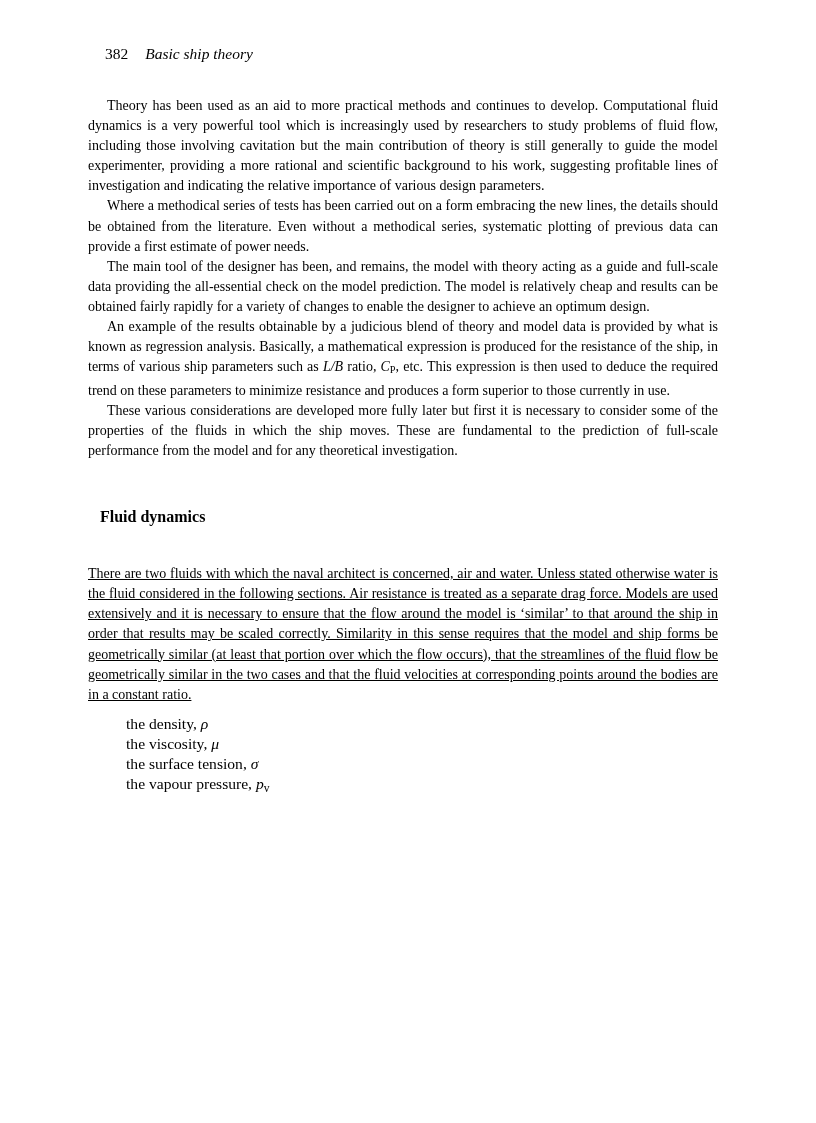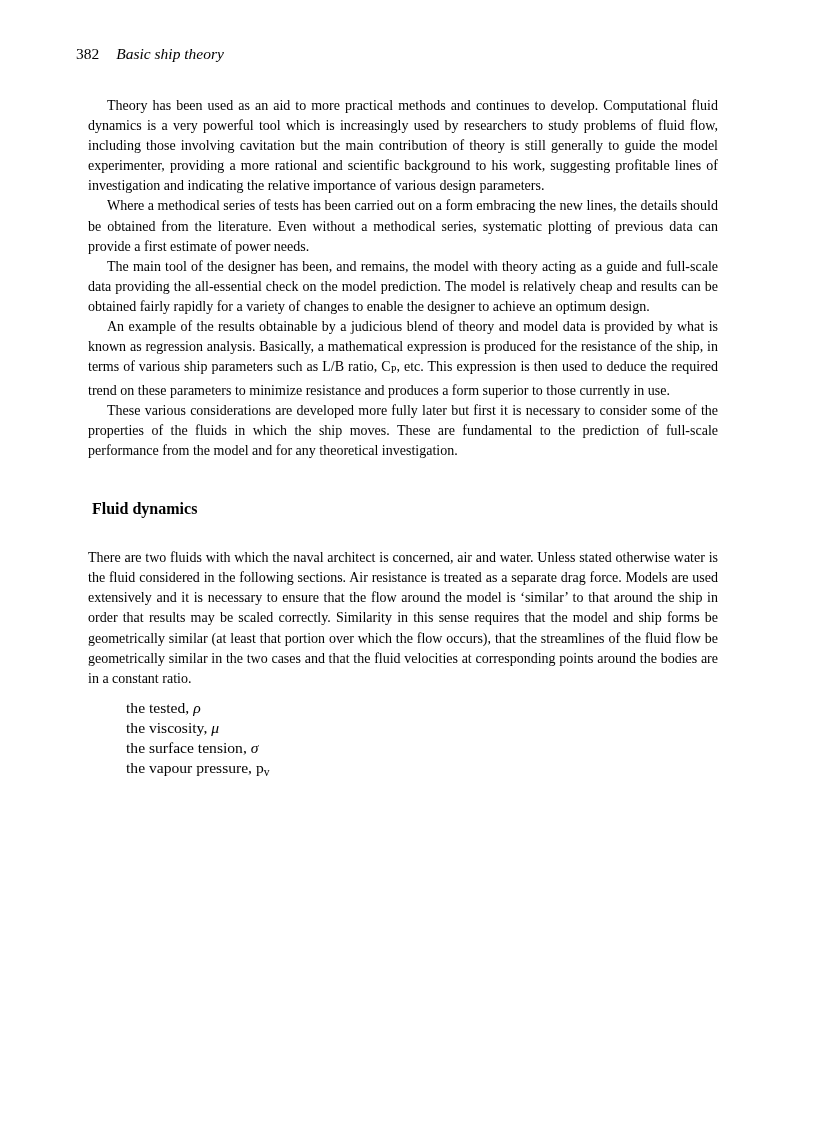--- a/index.html
+++ b/index.html
@@ -14,21 +14,21 @@
     background: #ffffff;
     margin: 0 auto;
     overflow: hidden;
     font-family: "Liberation Serif", "DejaVu Serif", serif;
     color: #000000;
   }
 
   
   .running-head {
     position: absolute;
-    left: 76px;
+    left: 105px;
     top: 44px;
     width: 630px;
     font-size: 15.5px;
     line-height: 20px;
     white-space: nowrap;
   }
   .running-head .folio {
     font-style: normal;
   }
   .running-head .book-title {
@@ -47,25 +47,26 @@
     margin: 0;
     font-size: 14px;
     line-height: 20.1px;
     text-align: justify;
     text-indent: 19px;
     -webkit-hyphens: none;
     hyphens: none;
   }
   p.para.noindent {
     text-indent: 0;
+    text-decoration: underline;
   }
 
   
   h2.section-heading {
-    margin: 4px;
+    margin: 12px;
     font-size: 16px;
     line-height: 20px;
     font-weight: bold;
     text-align: left;
   }
   .heading-gap-before { height: 34px; }
   .heading-gap-after  { height: 25px; }
   .list-gap-before    { height: 9px; }
 
   
@@ -78,20 +79,21 @@
     margin: 0;
     padding: 0 0 0 38px;
     font-size: 15.6px;
     line-height: 20.1px;
     text-align: left;
     white-space: nowrap;
   }
 
   
   .math-i {
+    font-style: italic;
   }
   .math-sub {
     font-style: normal;
     font-size: 0.74em;
     vertical-align: -0.24em;
     letter-spacing: 0;
   }
   .greek {
     font-style: italic;
     font-family: "Liberation Serif", "DejaVu Serif", serif;
@@ -123,20 +125,20 @@
     <h2 class="section-heading">Fluid dynamics</h2>
 
     <div class="heading-gap-after"></div>
 
     <p class="para noindent">There are two fluids with which the naval architect is concerned, air and water. Unless stated otherwise water is the fluid considered in the following sections. Air resistance is treated as a separate drag force. Models are used extensively and it is necessary to ensure that the flow around the model is ‘similar’ to that around the ship in order that results may be scaled correctly. Similarity in this sense requires that the model and ship forms be geometrically similar (at least that portion over which the flow occurs), that the streamlines of the fluid flow be geometrically similar in the two cases and that the fluid velocities at corresponding points around the bodies are in a constant ratio.</p>
 
 
     <div class="list-gap-before"></div>
 
     <ul class="property-list">
-      <li><span>the tested, </span><span class="greek">ρ</span></li>
+      <li><span>the density, </span><span class="greek">ρ</span></li>
       <li><span>the viscosity, </span><span class="greek">μ</span></li>
       <li><span>the surface tension, </span><span class="greek">σ</span></li>
       <li><span>the vapour pressure, </span><span class="math-i">p</span><span class="math-sub">v</span></li>
     </ul>
 
   </div>
 </div>
 
 </body></html>

